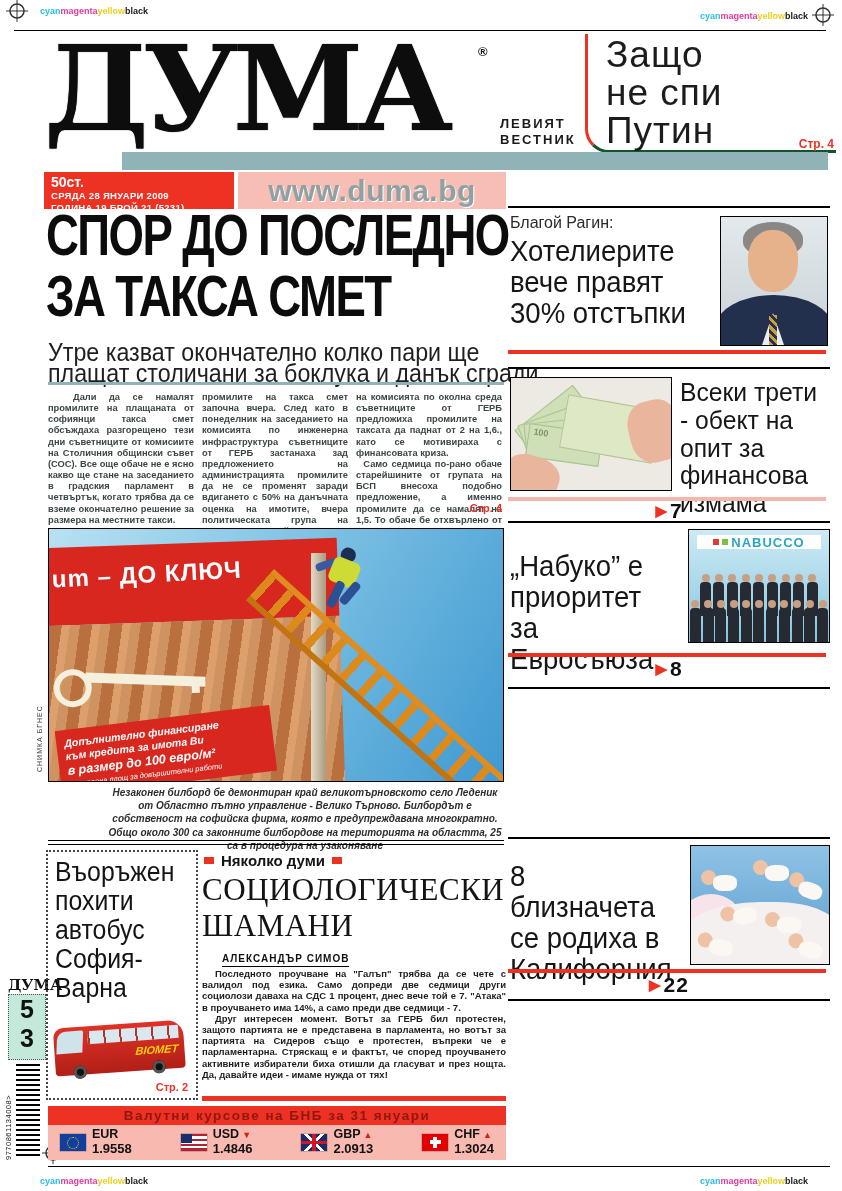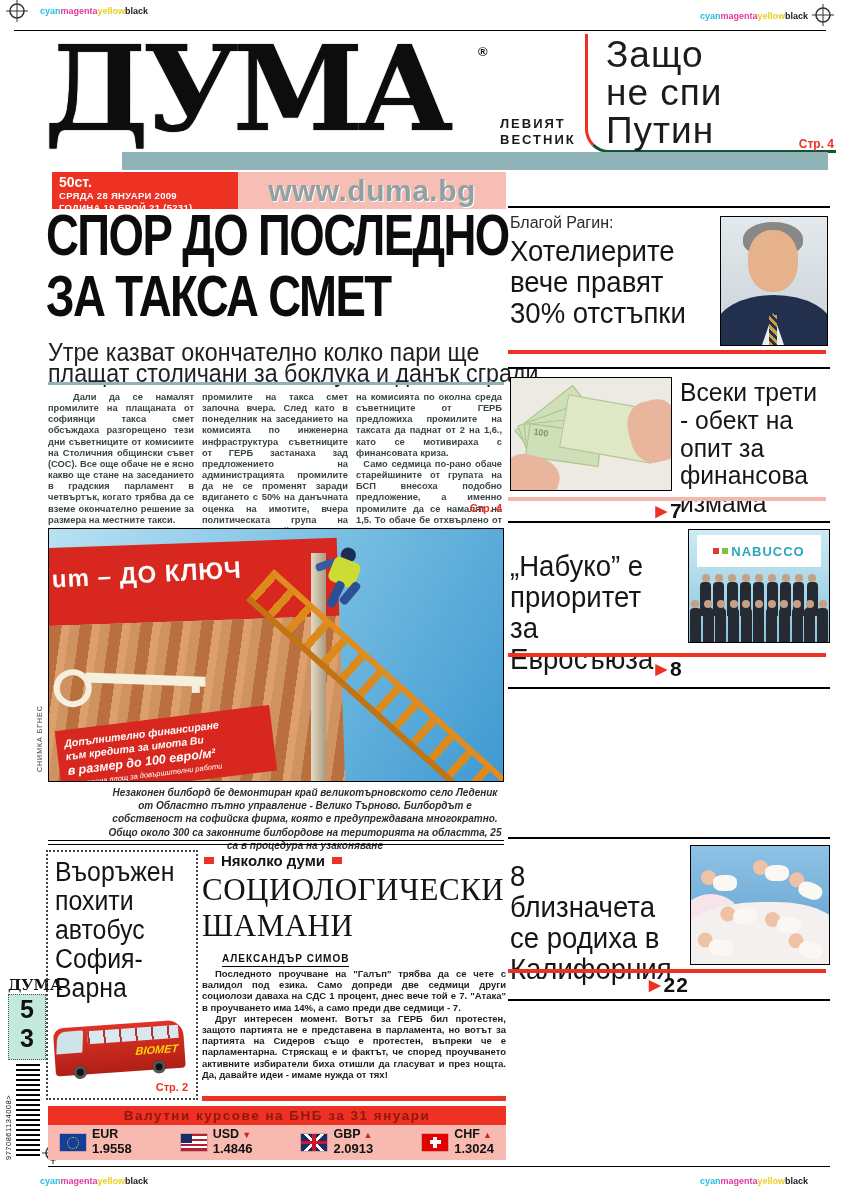--- a/index.html
+++ b/index.html
@@ -132,21 +132,21 @@
   .pt-face{position:absolute;top:13px;left:27px;width:50px;height:62px;background:#e6b28c;border-radius:46%;}
   .pt-suit{position:absolute;bottom:0;left:-6px;right:-6px;height:50px;background:#23304d;border-radius:60% 60% 0 0/80% 80% 0 0;}
   .pt-shirt{position:absolute;bottom:0;left:41px;width:22px;height:32px;background:#e8eef2;clip-path:polygon(50% 0,0 100%,100% 100%);}
   .pt-tie{position:absolute;bottom:0;left:48px;width:8px;height:30px;background:repeating-linear-gradient(45deg,#c8a23a 0 3px,#27304f 3px 6px);}
   .ph-euro{background:#eceae2;}
   .note{position:absolute;background:#cfe0b8;border:1px solid #a8c28e;width:72px;height:32px;}
   .note span{font-size:9px;font-weight:bold;color:#7d9465;position:absolute;left:4px;top:2px;}
   .bignote{position:absolute;background:#dfe8c4;border:1px solid #b3c497;width:92px;height:52px;}
   .hand{position:absolute;background:#e9b59c;border-radius:40%;}
   .ph-nabucco{background:linear-gradient(#cdeaf5,#86c5de);}
-  .nab-banner{position:absolute;top:5px;left:8px;right:8px;height:32px;background:#fff;display:flex;align-items:center;justify-content:center;gap:3px;}
+  .nab-banner{position:absolute;top:5px;left:8px;right:8px;height:14px;background:#fff;display:flex;align-items:center;justify-content:center;gap:3px;}
   .nab-sq1{width:6px;height:6px;background:#e23a2e;} .nab-sq2{width:6px;height:6px;background:#7cc142;}
   .nab-text{color:#2aa7bd;font-weight:bold;font-size:13px;letter-spacing:1px;}
   .crowd{position:absolute;left:0;right:0;display:flex;justify-content:space-around;align-items:flex-end;}
   .fig{position:relative;width:11px;height:34px;background:#262a33;border-radius:4px 4px 0 0;}
   .fig::before{content:"";position:absolute;top:-8px;left:1.5px;width:8px;height:8px;border-radius:50%;background:#c79f83;}
   .ph-science{background:radial-gradient(circle at 60% 35%,#41272e,#15090d 75%);}
   .sc-flower{position:absolute;top:6px;left:16px;width:14px;height:14px;background:#e554c8;border-radius:50%;box-shadow:0 16px 0 -5px #3f8f2e;}
   .sc-hair{position:absolute;top:20px;left:40px;width:32px;height:16px;background:#1b1b1b;border-radius:50%;}
   .sc-face{position:absolute;top:26px;left:44px;width:25px;height:30px;background:#d9a077;border-radius:45%;}
   .sc-body{position:absolute;top:52px;left:18px;width:72px;height:70px;background:#20151a;border-radius:22% 22% 0 0;}
@@ -206,21 +206,21 @@
     <div>ВЕСТНИК</div>
   </div>
   <div class="abs promo" style="left:585px;top:34px;width:230px;height:106px;">
     <div class="promo-line">Защо</div>
     <div class="promo-line">не спи</div>
     <div class="promo-line">Путин</div>
     <div class="abs promo-page" style="right:2px;bottom:-1px;">Стр. 4</div>
   </div>
   <div class="abs tealbar" style="left:122px;top:152px;width:706px;height:18px;"></div>
 
-  <div class="abs issuebox" style="left:52px;top:172px;width:176px;height:31px;">
+  <div class="abs issuebox" style="left:44px;top:172px;width:176px;height:31px;">
     <div class="issue-price">50ст.</div>
     <div class="issue-line">СРЯДА 28 ЯНУАРИ 2009</div>
     <div class="issue-line">ГОДИНА 19 БРОЙ 21 (5231)</div>
   </div>
   <div class="abs wwwbox" style="left:238px;top:172px;width:268px;height:37px;">
     <div class="wwwtext">www.duma.bg</div>
   </div>
 
   <div class="abs headline" style="left:46px;top:207px;">СПОР ДО ПОСЛЕДНО</div>
   <div class="abs headline" style="left:46px;top:268px;">ЗА ТАКСА СМЕТ</div>

